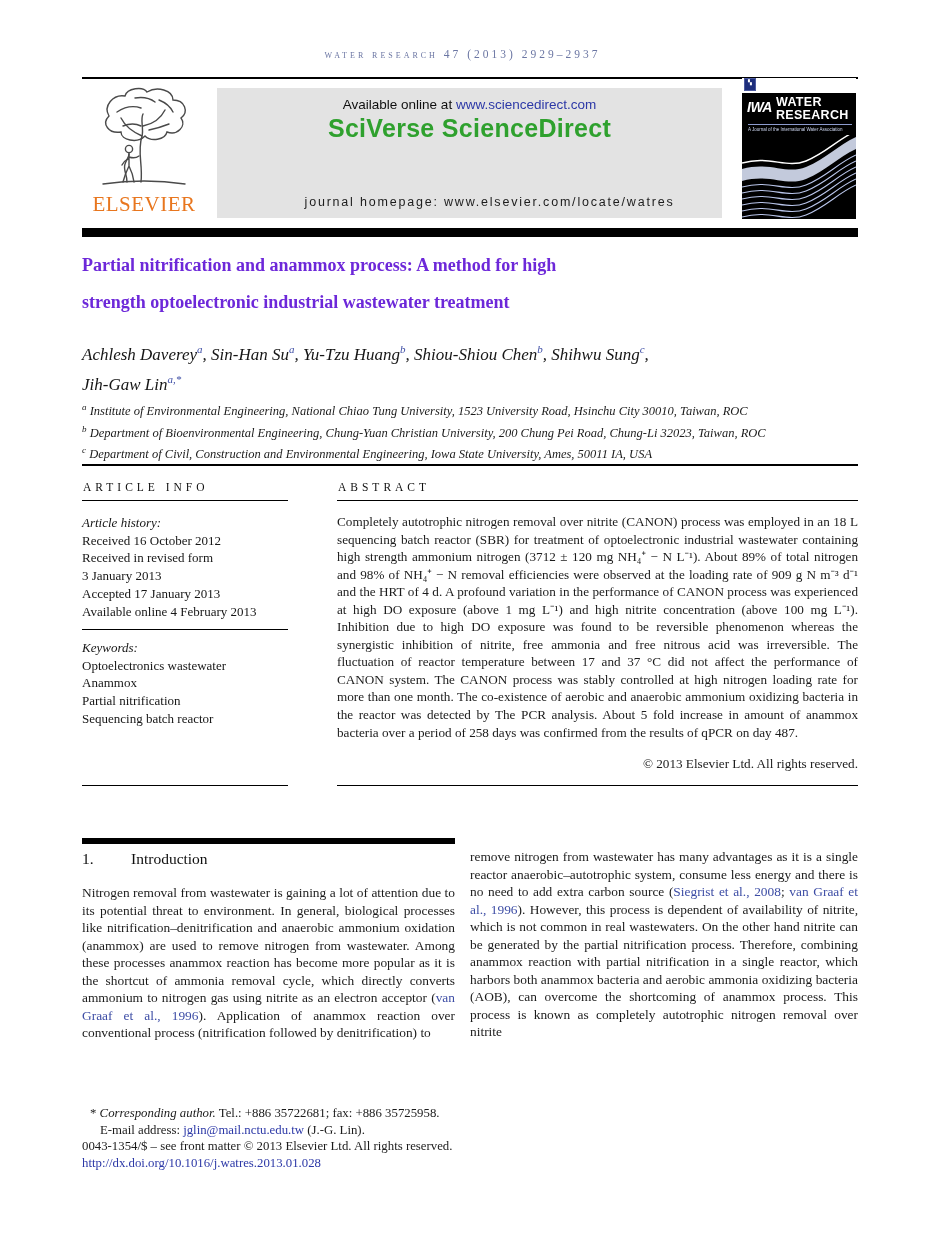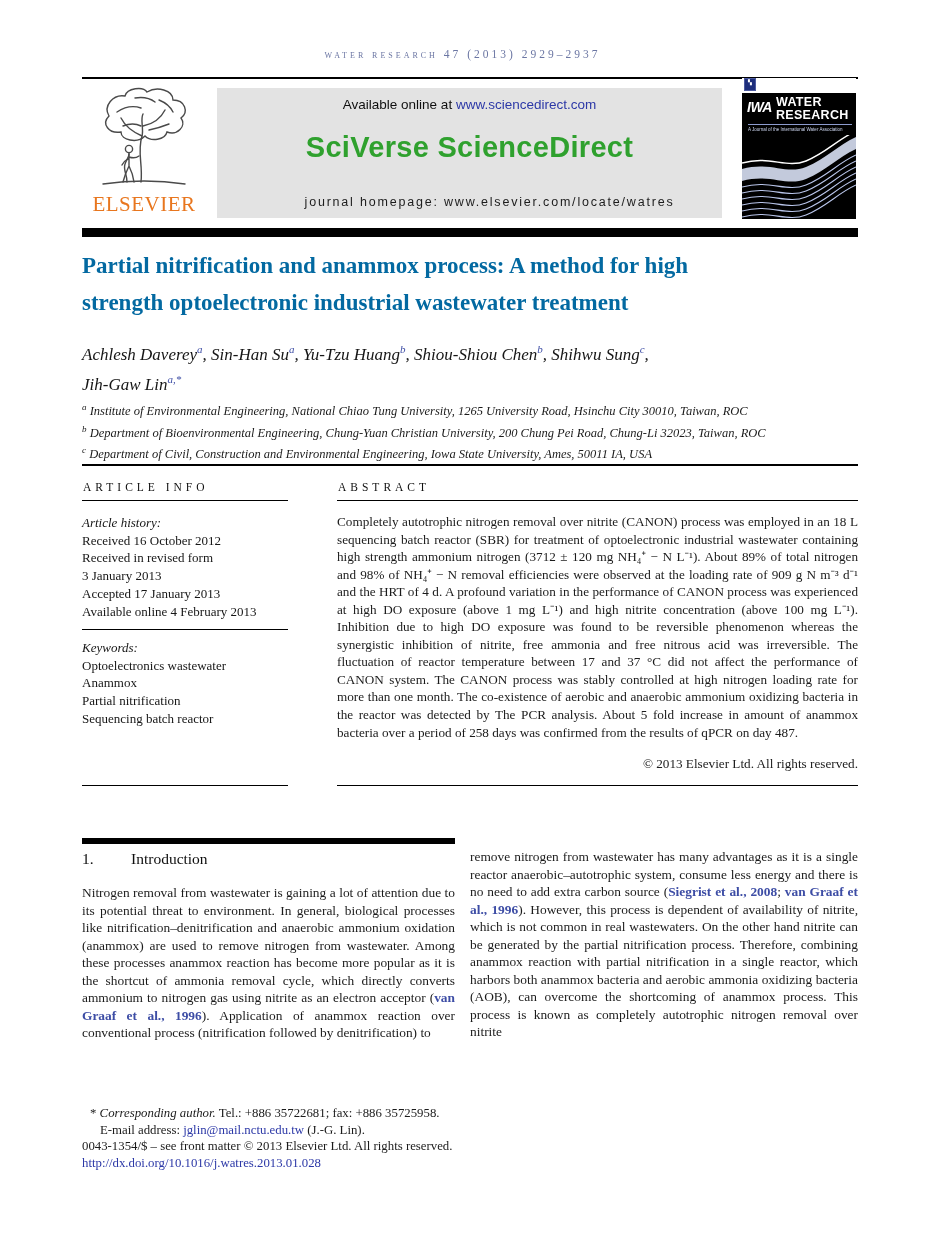--- a/index.html
+++ b/index.html
@@ -19,23 +19,23 @@
 
   
   .elsevier-logo { position: absolute; left: 80px; top: 86px; width: 128px; height: 132px; text-align: center; }
   .elsevier-text { font-size: 21px; letter-spacing: 0.5px; color: #e8761e; margin-top: -2px; }
   .header-gray {
     position: absolute; left: 217px; top: 88px; width: 505px; height: 130px;
     background: #e3e3e3; text-align: center;
   }
   .avail-line { margin-top: 9px; font-size: 13.5px; color: #101010; font-family: "Liberation Sans", sans-serif; }
   .link { color: #2c38a7; }
-  .cite { color: #3d4da5; font-weight: bold; }
+  .cite { color: #3d4da5; }
   .sciverse {
-    margin-top: 19px; font-size: 29px; font-weight: bold; color: #2fa12e;
+    margin-top: 2px; font-size: 25px; font-weight: bold; color: #2fa12e;
     font-family: "Liberation Sans", sans-serif; letter-spacing: 0.3px;
   }
   .homepage {
     position: absolute; bottom: 9px; left: 0; width: 100%;
     font-family: "Liberation Sans", sans-serif; font-size: 12.5px; letter-spacing: 1.8px; color: #1c1c1c; padding-left: 40px;
   }
 
   
   .cover { position: absolute; left: 742px; top: 78px; width: 114px; height: 141px; background: #ffffff; }
   .cover-minilogo { position: absolute; left: 2px; top: 0; width: 12px; height: 13px; background: #1d2e7c; border: 1px solid #4c5aa0; }
@@ -46,21 +46,21 @@
     font-family: "Liberation Sans", sans-serif; font-size: 14px; letter-spacing: -0.5px;
   }
   .cover-title { position: absolute; left: 34px; top: 3px; color: #ffffff; font-family: "Liberation Sans", sans-serif; font-weight: bold; font-size: 12.5px; line-height: 13px; letter-spacing: 0.3px; }
   .cover-sub { position: absolute; left: 6px; top: 31px; width: 104px; color: #cdd6f0; font-family: "Liberation Sans", sans-serif; font-size: 4.5px; border-top: 0.5px solid #8d9bce; padding-top: 1.5px; }
   .cover-waves { position: absolute; left: 0; bottom: 0; }
 
   
   .title-bar { position: absolute; left: 82px; top: 228px; width: 776px; height: 9px; background: #000; }
   .article-title {
     position: absolute; left: 82px; top: 247px; width: 776px;
-    font-size: 23px; font-weight: bold; line-height: 37px; color: #0369a1;
+    font-size: 18px; font-weight: bold; line-height: 37px; color: #6d28d9;
   }
   .authors { position: absolute; left: 82px; top: 337px; width: 776px; font-style: italic; font-size: 17px; line-height: 25px; }
   .authors sup { color: #3d4da5; font-size: 11px; font-style: italic; }
   .affiliations { position: absolute; left: 82px; top: 399px; width: 776px; font-style: italic; font-size: 12.5px; line-height: 17.5px; color: #1b1b1b; }
   .affiliations sup { font-size: 9px; }
 
   .rule-mid { position: absolute; top: 464px; left: 82px; width: 776px; height: 1.5px; background: #000; }
 
   
   .info-heading, .abs-heading { position: absolute; top: 481px; font-size: 11.5px; letter-spacing: 4px; color: #111; }
@@ -169,21 +169,21 @@
       <span>Yu-Tzu Huang</span><sup>b</sup><span>, </span>
       <span>Shiou-Shiou Chen</span><sup>b</sup><span>, </span>
       <span>Shihwu Sung</span><sup>c</sup><span>,</span>
     </div>
     <div>
       <span>Jih-Gaw Lin</span><sup>a,*</sup>
     </div>
   </div>
 
   <div class="affiliations">
-    <div><sup>a</sup> <span>Institute of Environmental Engineering, National Chiao Tung University, 1265 University Road, Hsinchu City 30010, Taiwan, ROC</span></div>
+    <div><sup>a</sup> <span>Institute of Environmental Engineering, National Chiao Tung University, 1523 University Road, Hsinchu City 30010, Taiwan, ROC</span></div>
     <div><sup>b</sup> <span>Department of Bioenvironmental Engineering, Chung-Yuan Christian University, 200 Chung Pei Road, Chung-Li 32023, Taiwan, ROC</span></div>
     <div><sup>c</sup> <span>Department of Civil, Construction and Environmental Engineering, Iowa State University, Ames, 50011 IA, USA</span></div>
   </div>
 
   <div class="rule-mid"></div>
 
   <div class="info-heading">ARTICLE INFO</div>
   <div class="abs-heading">ABSTRACT</div>
   <div class="rule-info"></div>
   <div class="rule-abs"></div>

